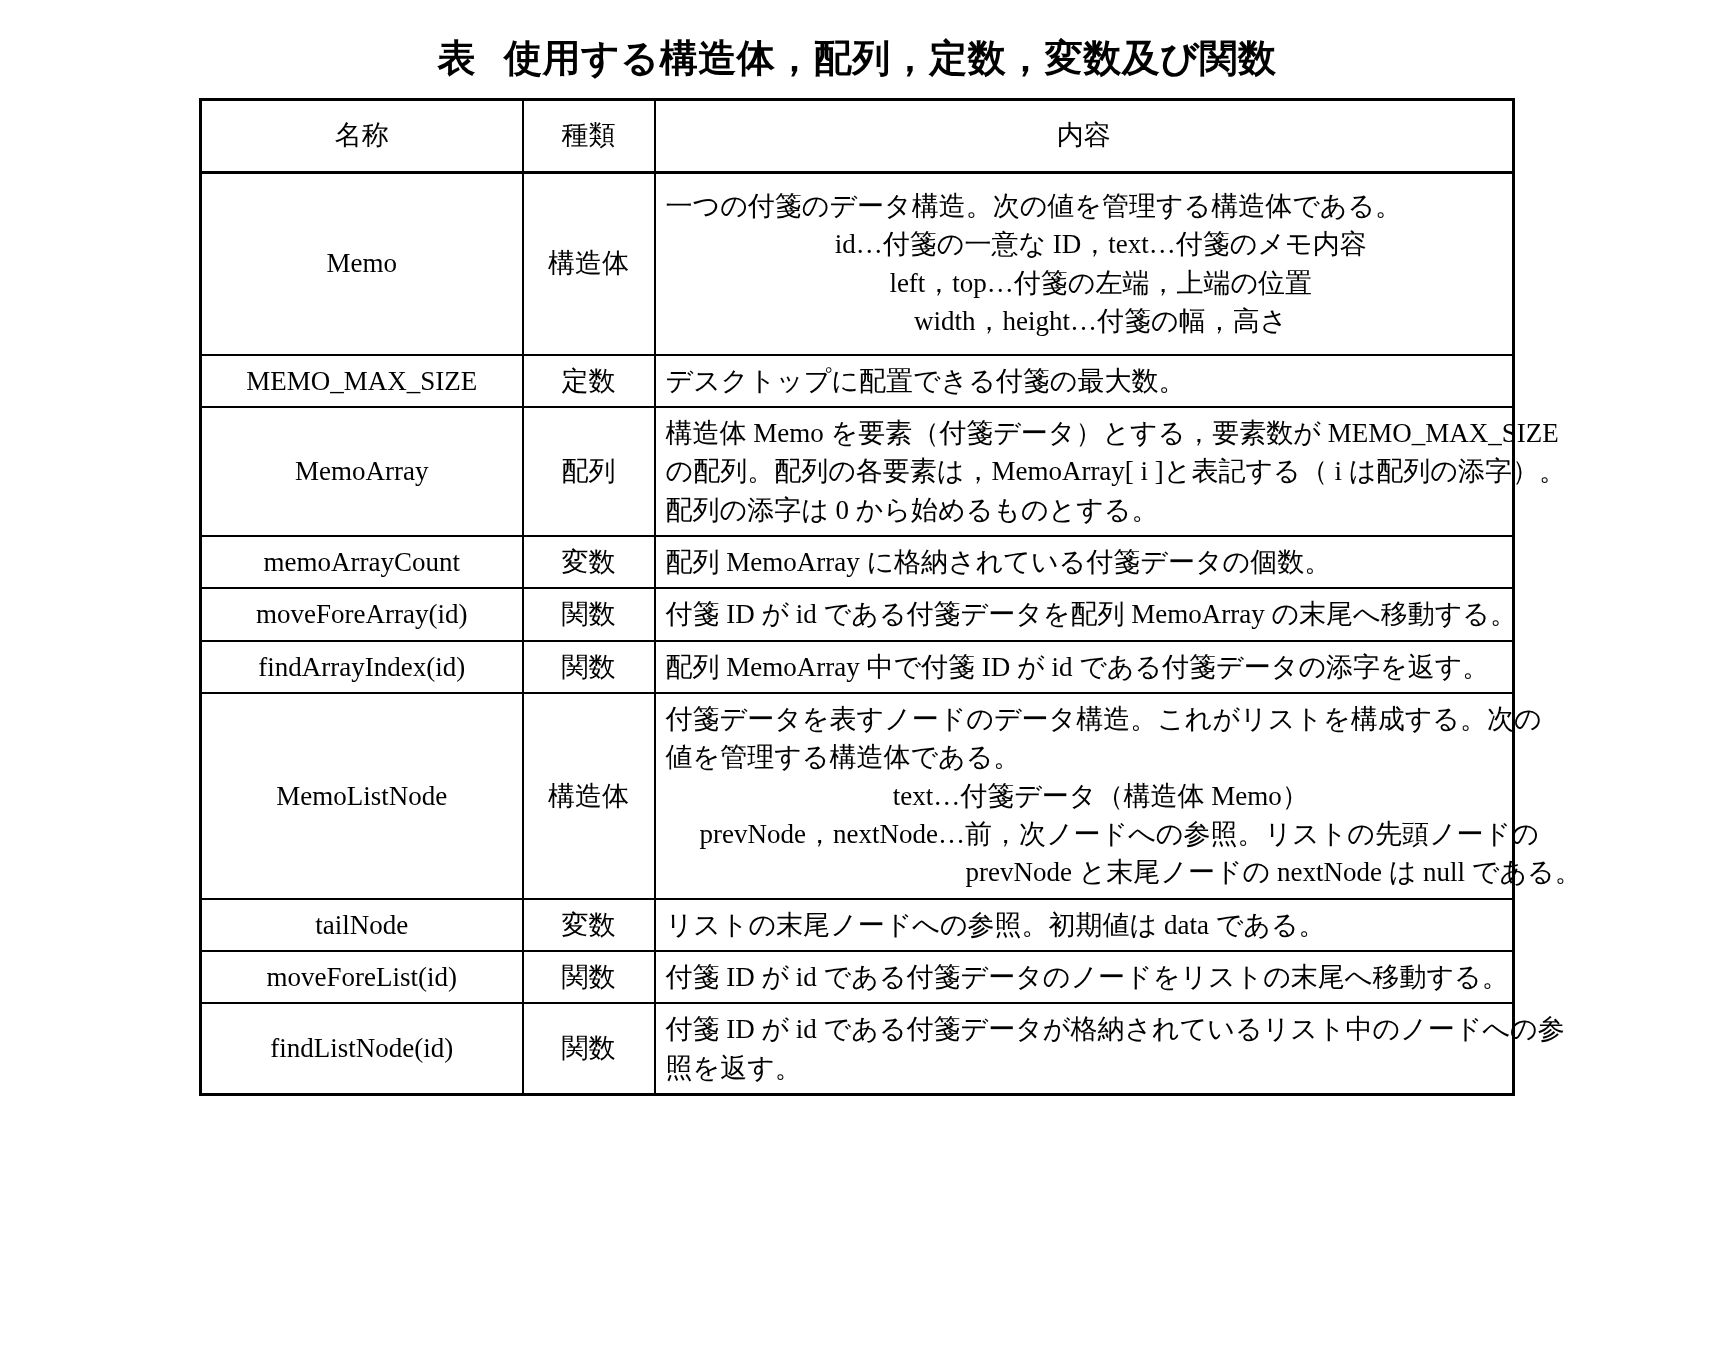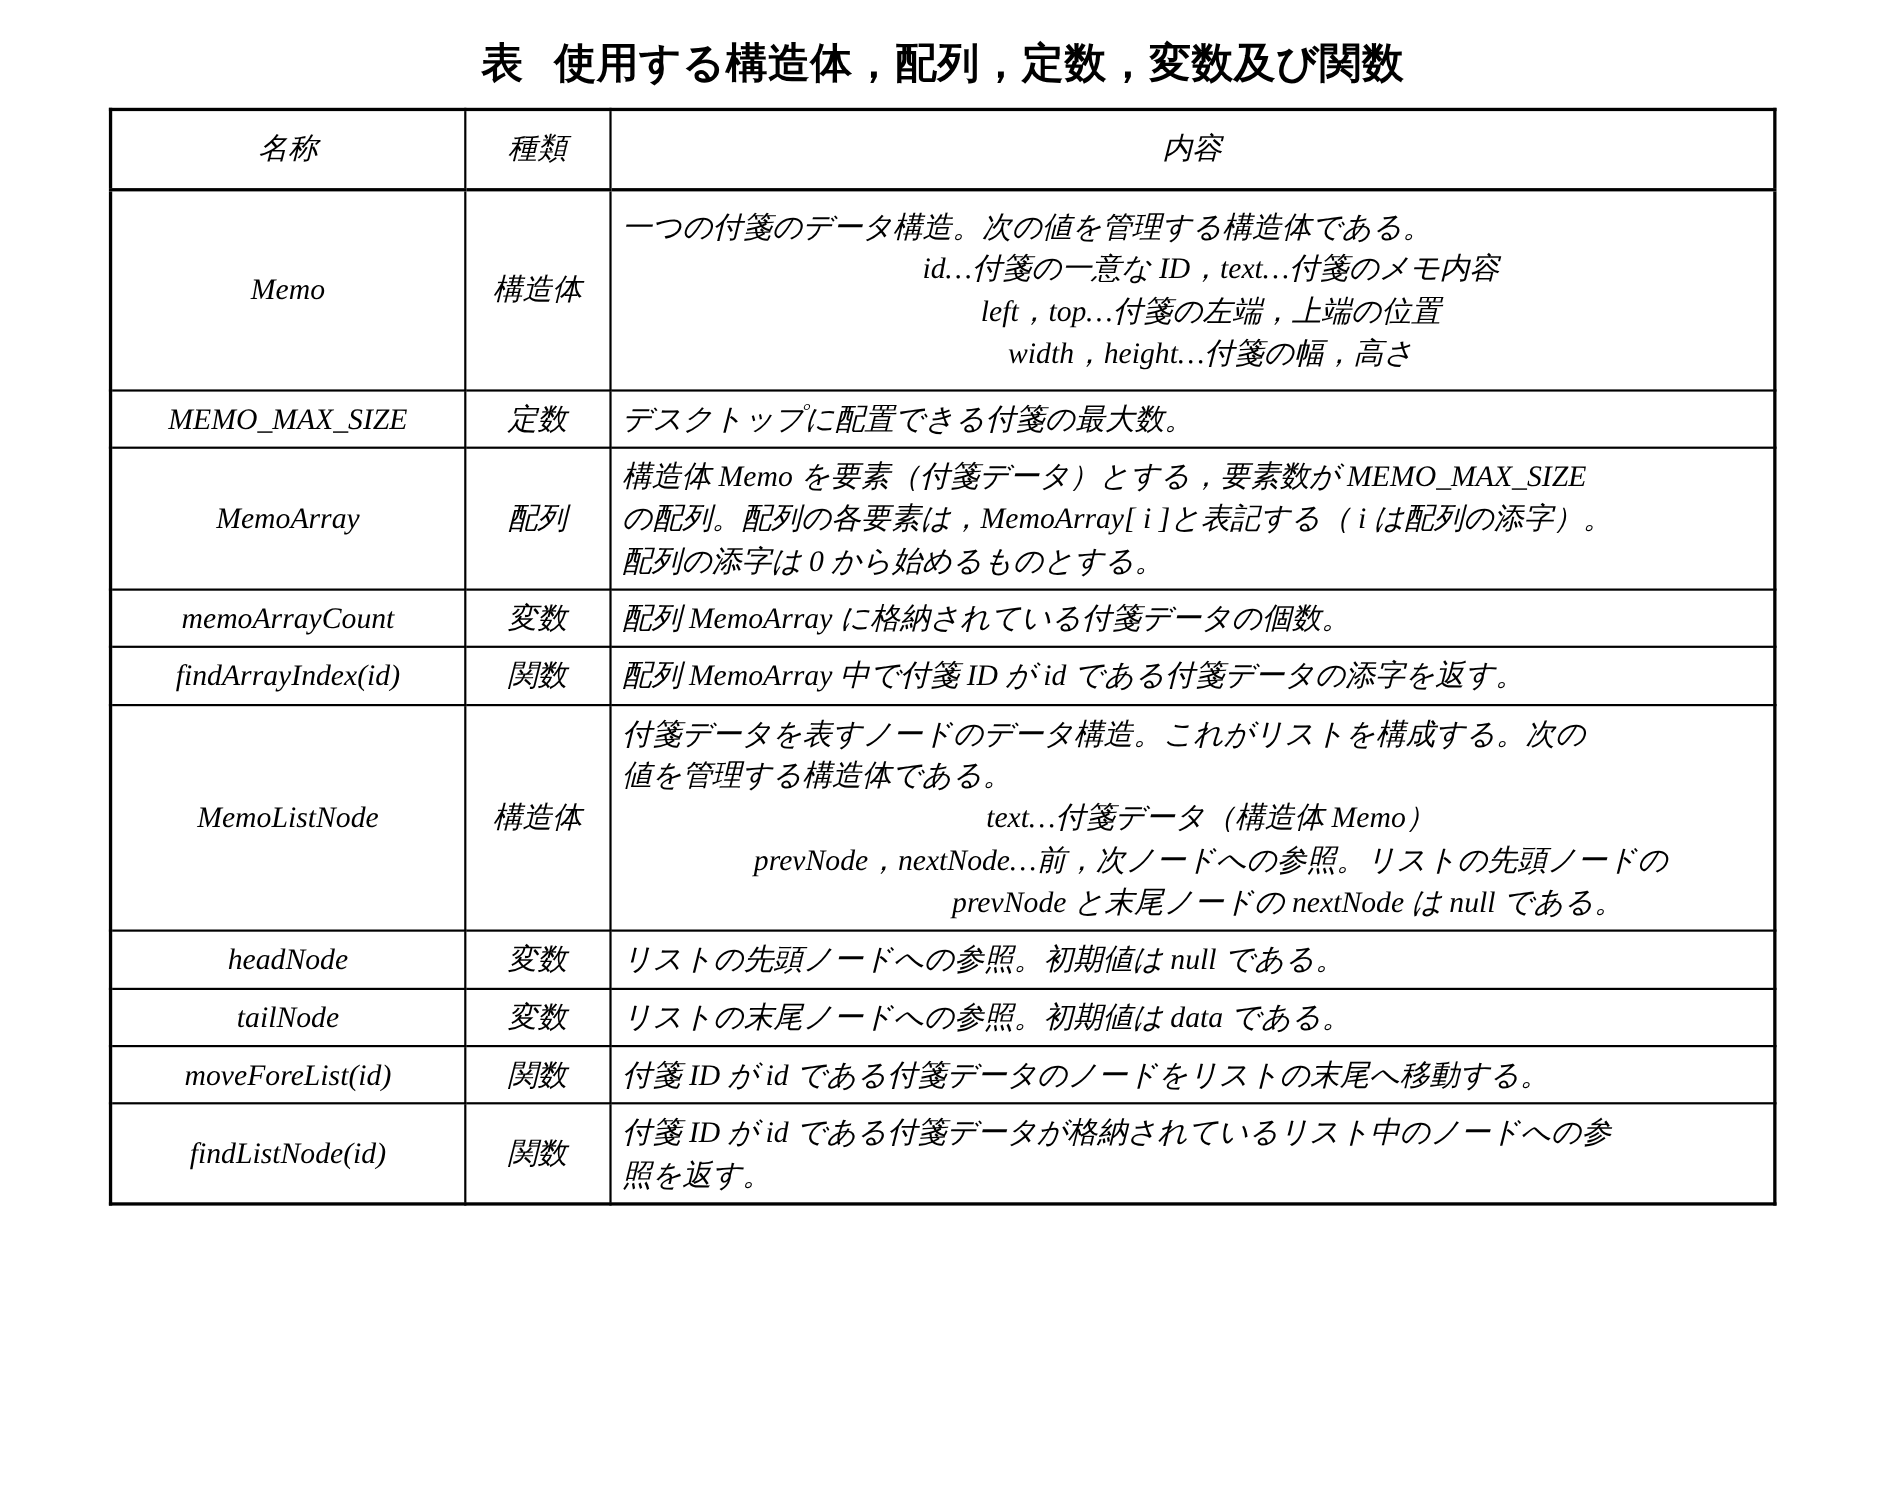--- a/index.html
+++ b/index.html
@@ -31,24 +31,23 @@
     padding-top: 12px;
     padding-bottom: 16px;
     line-height: 1.2;
     font-family: "Liberation Sans", "DejaVu Sans", sans-serif;
   }
   .caption-label { margin-right: 28px; }
 
   table.spec {
     border-collapse: collapse;
     margin: 0 auto;
-    width: 1516px;
+    width: 1316px;
     table-layout: fixed;
     border: 3px solid #000;
-    font-style: italic;
   }
   table.spec th,
   table.spec td {
     border: 2px solid #000;
     vertical-align: middle;
     padding: 6px 10px;
     font-size: 27px;
     line-height: 1.42;
   }
   table.spec thead th {
@@ -130,42 +129,42 @@
           </td>
         </tr>
         <tr>
           <td class="name">memoArrayCount</td>
           <td class="kind">変数</td>
           <td class="desc">
             <span class="desc-line">配列 MemoArray に格納されている付箋データの個数。</span>
           </td>
         </tr>
         <tr>
+          <td class="name">moveForeArray(id)</td>
+          <td class="kind">関数</td>
+          <td class="desc">
+            <span class="desc-line">付箋 ID が id である付箋データを配列 MemoArray の末尾へ移動する。</span>
+          </td>
+        </tr>
+        <tr>
           <td class="name">findArrayIndex(id)</td>
           <td class="kind">関数</td>
           <td class="desc">
             <span class="desc-line">配列 MemoArray 中で付箋 ID が id である付箋データの添字を返す。</span>
           </td>
         </tr>
         <tr class="tall-row">
           <td class="name tall-cell">MemoListNode</td>
           <td class="kind">構造体</td>
           <td class="desc">
             <span class="desc-line">付箋データを表すノードのデータ構造。これがリストを構成する。次の</span>
             <span class="desc-line">値を管理する構造体である。</span>
             <span class="desc-line ind1">text…付箋データ（構造体 Memo）</span>
             <span class="desc-line ind1">prevNode，nextNode…前，次ノードへの参照。リストの先頭ノードの</span>
             <span class="desc-line ind2">prevNode と末尾ノードの nextNode は null である。</span>
-          </td>
-        </tr>
-        <tr>
-          <td class="name">headNode</td>
-          <td class="kind">変数</td>
-          <td class="desc">
-            <span class="desc-line">リストの先頭ノードへの参照。初期値は null である。</span>
           </td>
         </tr>
         <tr>
           <td class="name">tailNode</td>
           <td class="kind">変数</td>
           <td class="desc">
             <span class="desc-line">リストの末尾ノードへの参照。初期値は data である。</span>
           </td>
         </tr>
         <tr>

